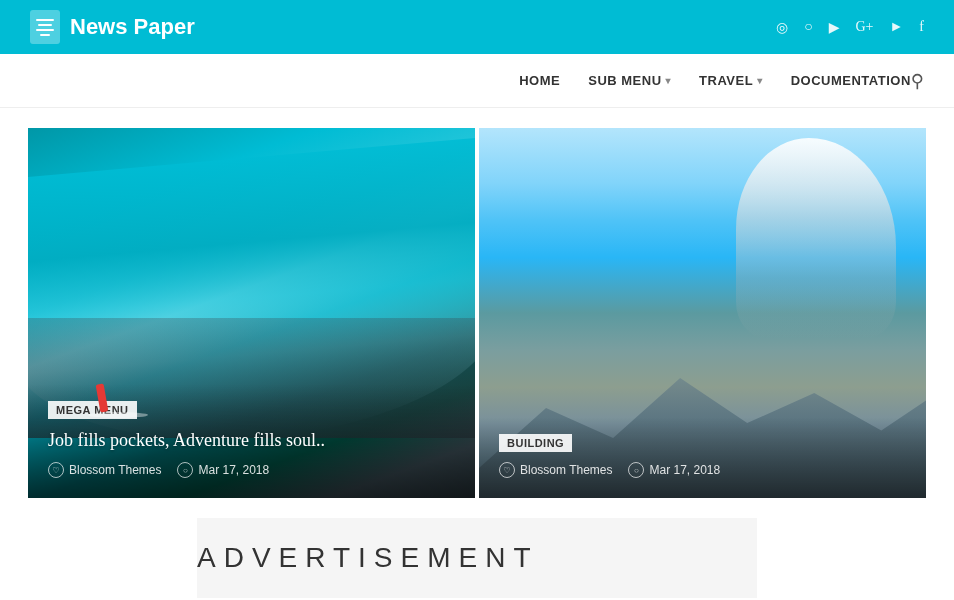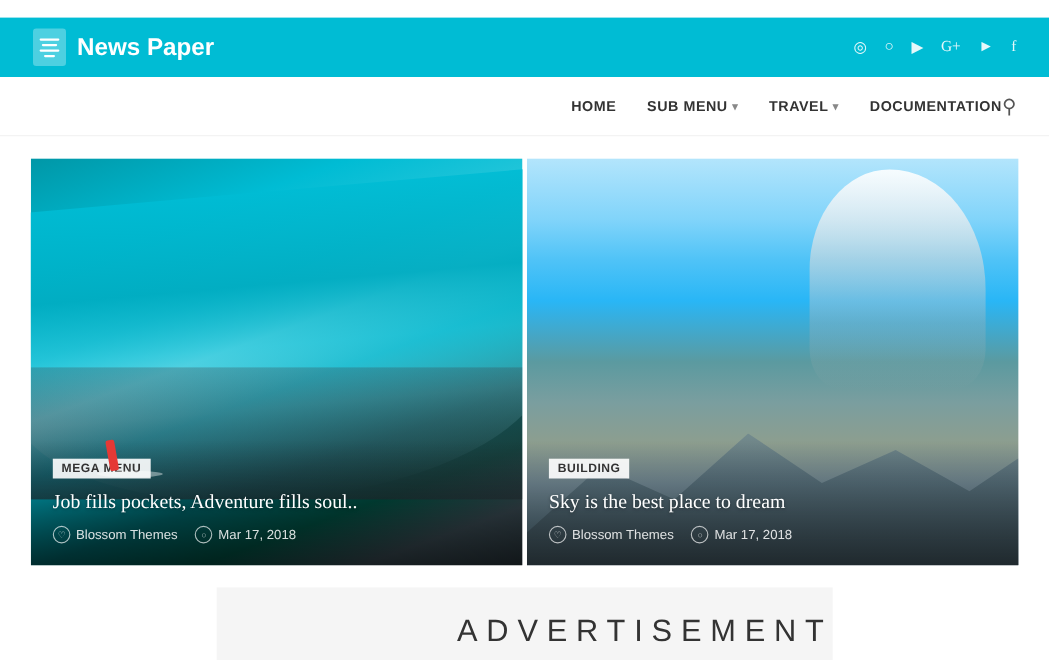--- a/index.html
+++ b/index.html
@@ -6,21 +6,20 @@
     body { font-family: 'Georgia', serif; background: #fff; width: 954px; overflow-x: hidden; }
 
     
     .header {
       background: #00bcd4;
       height: 54px;
       display: flex;
       align-items: center;
       justify-content: space-between;
       padding: 0 30px;
-      margin-top: 16px;
     }
     .header-logo {
       display: flex;
       align-items: center;
       gap: 10px;
       color: #fff;
       font-size: 22px;
       font-weight: bold;
       font-family: sans-serif;
     }
@@ -305,21 +304,21 @@
       display: flex;
       justify-content: center;
     }
 
     .advertisement-box {
       background: #f5f5f5;
       width: 560px;
       height: 80px;
       display: flex;
       align-items: center;
-      justify-content: flex-end;
+      justify-content: flex-start;
     }
 
     .advertisement-text {
       font-family: sans-serif;
       font-size: 28px;
       font-weight: 300;
       color: #333;
       letter-spacing: 8px;
       text-transform: uppercase;
     }
@@ -399,21 +398,20 @@
             <span>Mar 17, 2018</span>
           </div>
         </div>
       </div>
     </article>
 
     <article class="article-card">
       <div class="card-2-bg"></div>
       <div class="card-overlay">
         <div class="card-category">BUILDING</div>
-        <h2 class="card-title">Sky is the best place to dream</h2>
         <div class="card-meta">
           <div class="card-meta-item">
             <span class="meta-icon icon-circle">♡</span>
             <span>Blossom Themes</span>
           </div>
           <div class="card-meta-item">
             <span class="meta-icon icon-circle">○</span>
             <span>Mar 17, 2018</span>
           </div>
         </div>

